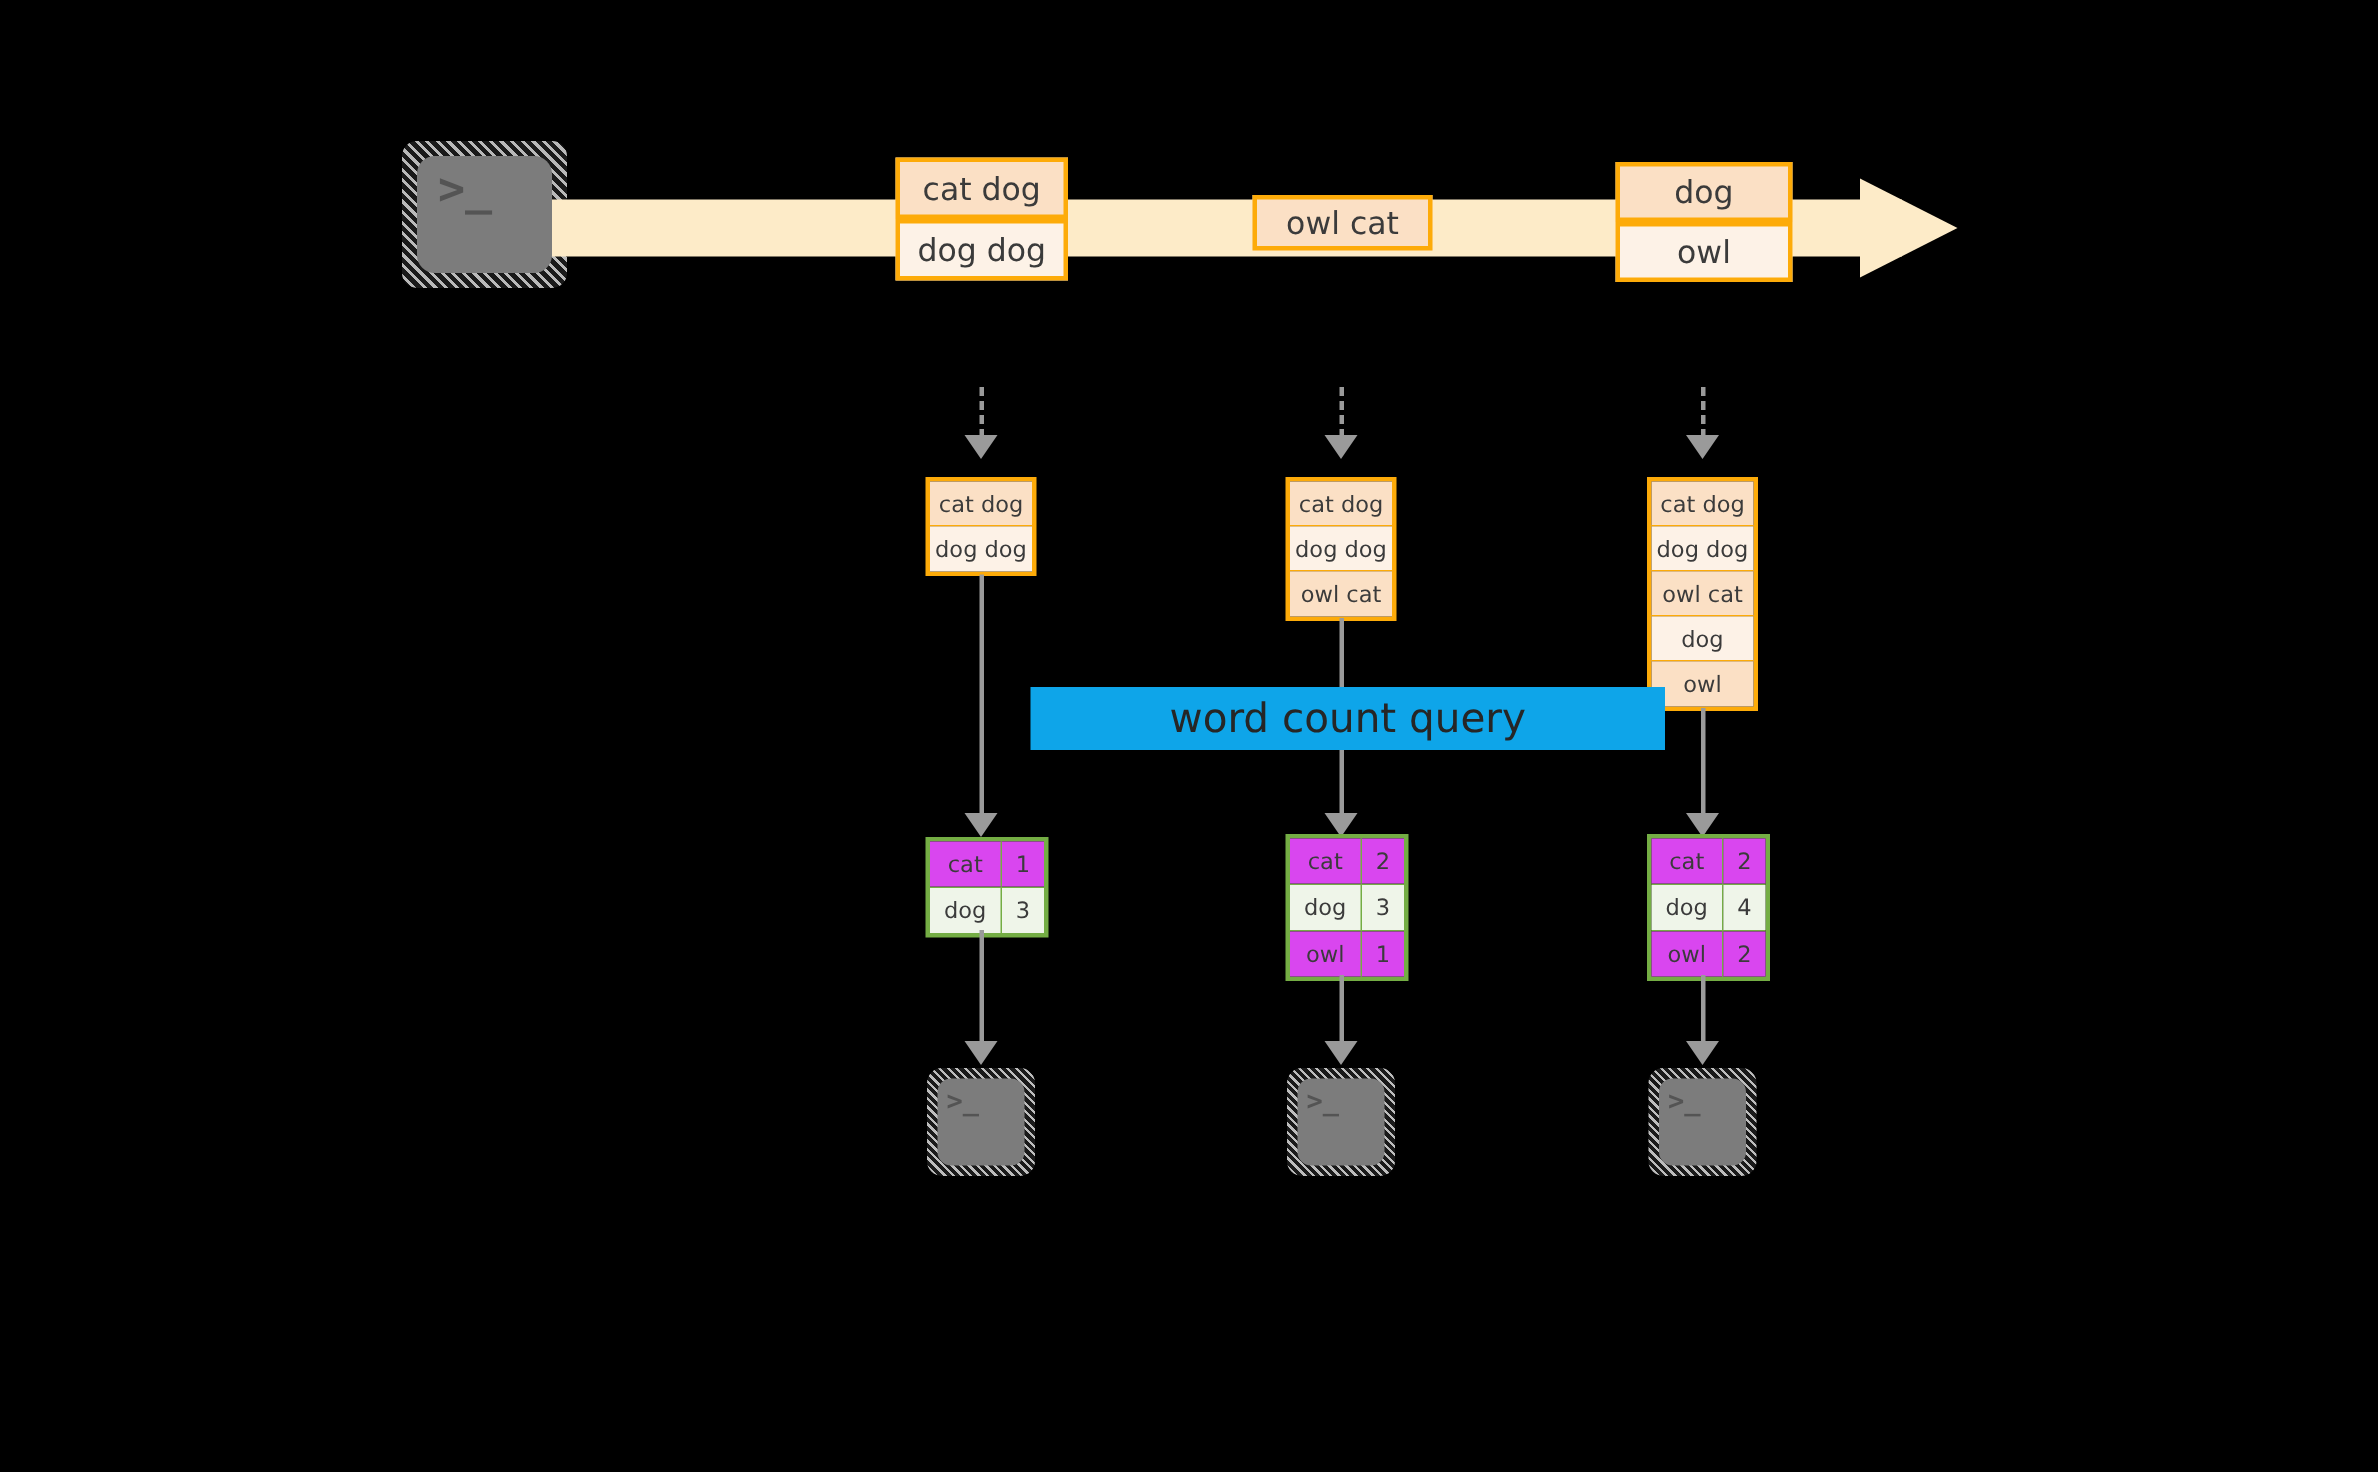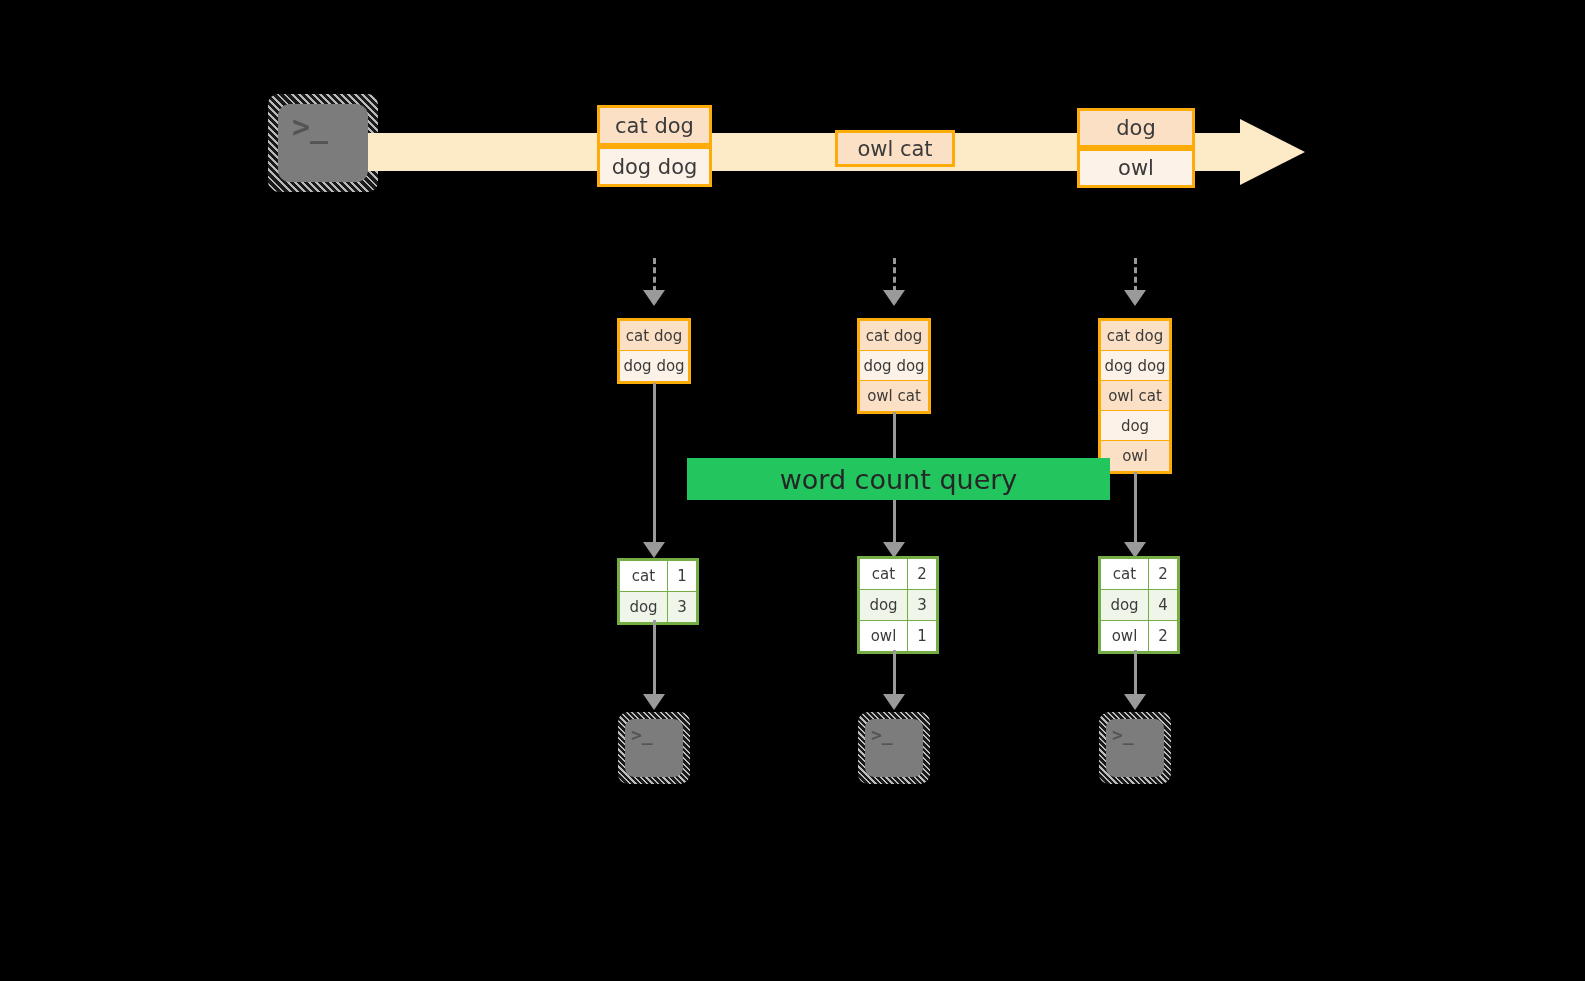--- a/index.html
+++ b/index.html
@@ -48,32 +48,32 @@
 
   
   .gtable{position:absolute;box-sizing:border-box;border:3px solid #74ad44;
           display:flex;flex-direction:column;}
   .gtable .grow{display:flex;height:30px;border-bottom:1.5px solid #74ad44;}
   .gtable .grow:last-child{border-bottom:none;}
   .gtable .gc{box-sizing:border-box;display:flex;align-items:center;
           justify-content:center;font-size:15px;color:#3b3b3b;}
   .gtable .gc.k{width:48px;border-right:1.5px solid #74ad44;}
   .gtable .gc.v{width:28px;}
-  .gtable .grow.dark .gc{background:#ffffff;}
+  .gtable .grow.dark .gc{background:#d946ef;}
   .gtable .grow.light .gc{background:#eff5e9;}
 
   
   .vline{position:absolute;width:3px;background:#9a9a9a;}
   .vline.dash{background:none;border-left:3px dashed #9a9a9a;width:0;}
   .ahead{position:absolute;width:0;height:0;
       border-left:11px solid transparent;border-right:11px solid transparent;
       border-top:16px solid #9a9a9a;}
 
   
-  #wcq{position:absolute;left:687px;top:458px;width:423px;height:42px;background:#22c55e;
+  #wcq{position:absolute;left:687px;top:458px;width:423px;height:42px;background:#0ea5e9;
        display:flex;align-items:center;justify-content:center;}
   #wcq span{font-size:27px;color:#262626;white-space:nowrap;}
 </style>
 </head>
 <body>
 
 <div id="stage">
 
   <div class="term big" style="left:268px;top:94px;">
     <div class="hatch"></div>

